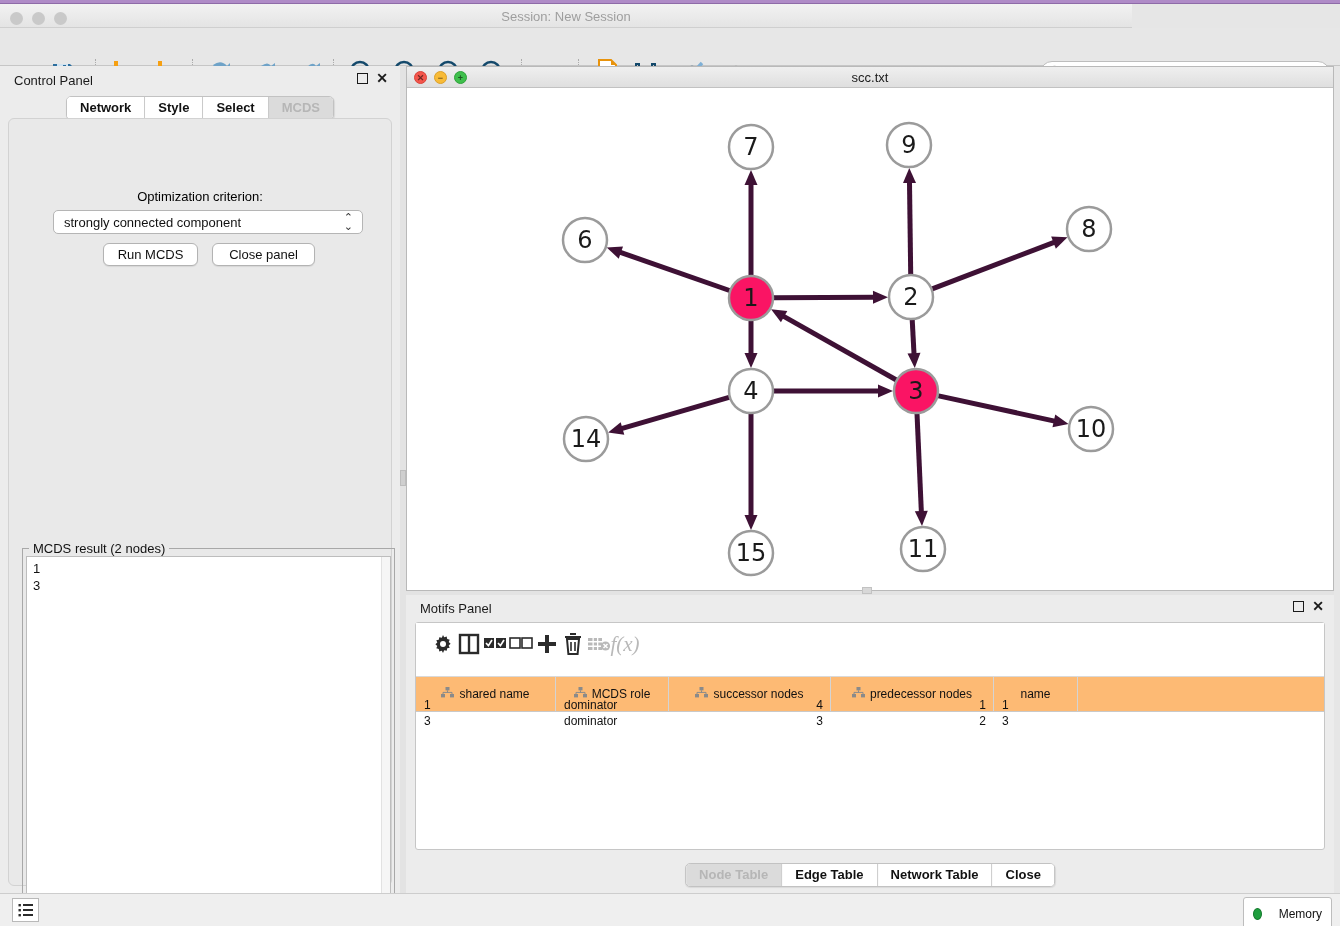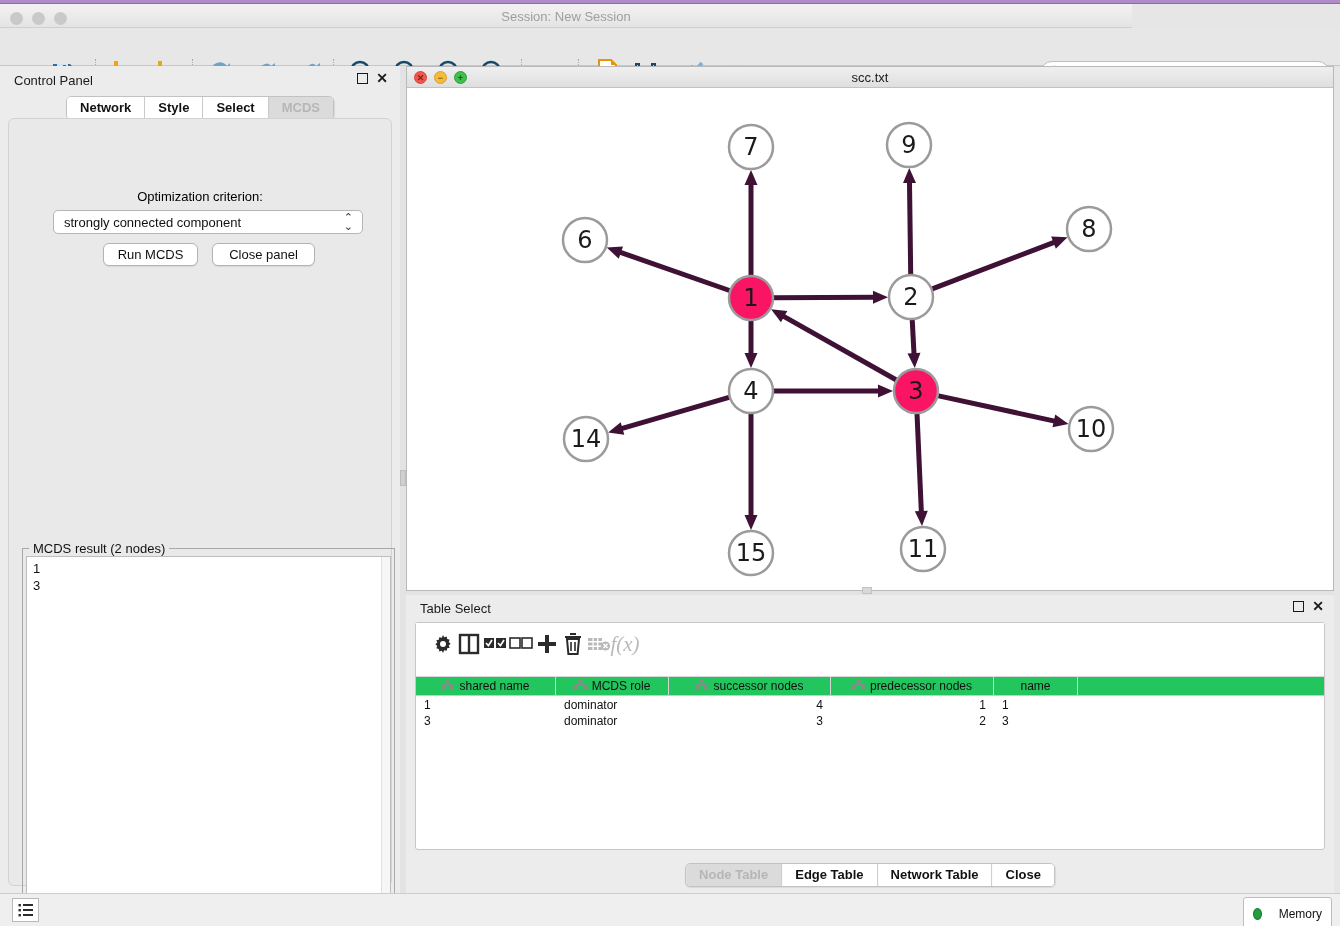--- a/index.html
+++ b/index.html
@@ -61,21 +61,21 @@
   #net-canvas { position:absolute; left:0; top:21px; width:926px; height:502px; background:#fff; }
 
   
   #table-panel { position:absolute; left:406px; top:595px; width:928px; height:298px; background:#ECECEC; }
   #tp-header { position:absolute; left:14px; top:6px; }
   #tp-btns { right:10px; top:6px; }
   #tp-inner { position:absolute; left:9px; top:27px; width:910px; height:228px; background:#fff; border:1px solid #C6C6C6; border-radius:3px; }
   #tp-toolbar { position:absolute; left:0; top:0; width:100%; height:42px; background:#fff; display:flex; align-items:center; padding-left:14px; }
   #tp-toolbar .ticon { display:flex; align-items:center; justify-content:center; width:26px; height:26px; }
   .fx { font-family:"Liberation Serif", serif; font-style:italic; font-size:21px; color:#B9B9B9; }
-  #tp-head { position:absolute; left:0; top:53px; width:100%; height:20px; display:flex; border-top:1px solid #D9D9D9; border-bottom:1px solid #C9C9C9; background:#22c55e; }
+  #tp-head { position:absolute; left:0; top:53px; width:100%; height:36px; display:flex; border-top:1px solid #D9D9D9; border-bottom:1px solid #C9C9C9; background:#fdba74; }
   .th { display:flex; align-items:center; justify-content:center; gap:5px; font-size:12px; color:#111; border-right:1px solid #D4D4D4; height:100%; }
   .tr { position:relative; display:flex; height:16px; font-size:12px; color:#111; }
   .td { padding:1px 8px 0; white-space:nowrap; overflow:hidden; }
   #tp-rows { position:absolute; left:0; top:74px; width:100%; }
   #tp-tabs { position:absolute; left:50%; transform:translateX(-50%); top:268px; }
 
   
   #statusbar { position:absolute; left:0; top:893px; width:1340px; height:33px; background:#EFEFEF; border-top:1px solid #CDCDCD; }
   #list-btn { position:absolute; left:12px; top:4px; width:27px; height:24px; background:#fff; border:1px solid #B9B9B9; display:flex; align-items:center; justify-content:center; }
   #memory-btn { position:absolute; right:8px; top:3px; height:33px; background:#fff; border:1px solid #BDBDBD; border-radius:3px; display:flex; align-items:center; gap:17px; padding:0 9px; font-size:12px; color:#111; }
@@ -347,21 +347,21 @@
       <circle cx="516" cy="461" r="22" fill="#FFFFFF" stroke="#9B9B9B" stroke-width="2.5"></circle>
       <text x="516" y="469" text-anchor="middle" font-size="24" fill="#1A1A1A" font-family="&quot;DejaVu Sans&quot;, sans-serif">11</text>
     </svg>
 </div>
 
 <div id="hsplit">
     <div class="grip"></div>
   </div>
 
 <div id="table-panel">
-  <span id="tp-header" style="position:absolute;left:14px;top:6px;">Table Select</span>
+  <span id="tp-header" style="position:absolute;left:14px;top:6px;">Motifs Panel</span>
   <span id="tp-btns" class="win-btns">
     <span class="sq-btn"></span>
     <span class="x-btn">✕</span>
   </span>
 
   <div id="tp-inner">
     <div id="tp-toolbar">
       <span class="ticon">
         <svg width="22" height="22" viewBox="0 0 22 22">
             <path d="M11 3 l1.2 2.2 2.5 -0.6 0.5 2.5 2.5 0.6 -1 2.3 1.9 1.7 -1.9 1.7 1 2.3 -2.5 0.6 -0.5 2.5 -2.5 -0.6 L11 21 9.8 18.8 7.3 19.4 6.8 16.9 4.3 16.3 5.3 14 3.4 12.3 5.3 10.6 4.3 8.3 6.8 7.7 7.3 5.2 9.8 5.8 z" fill="#2B2B2B" transform="translate(0,-1)"></path>

